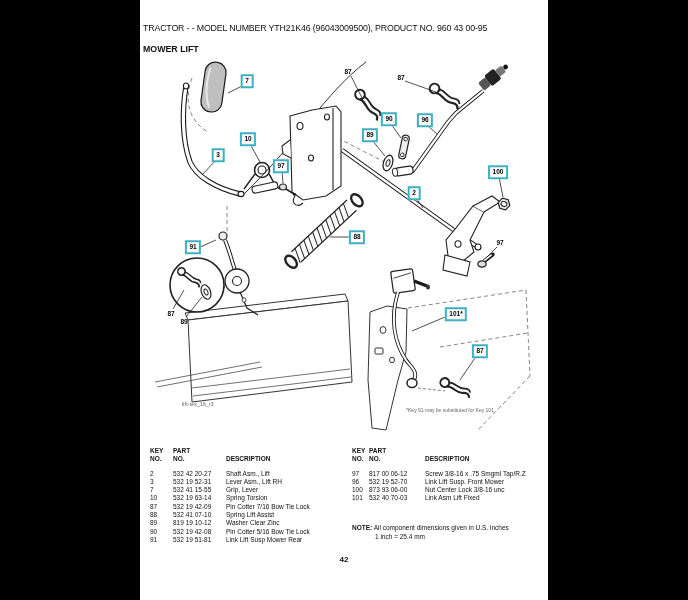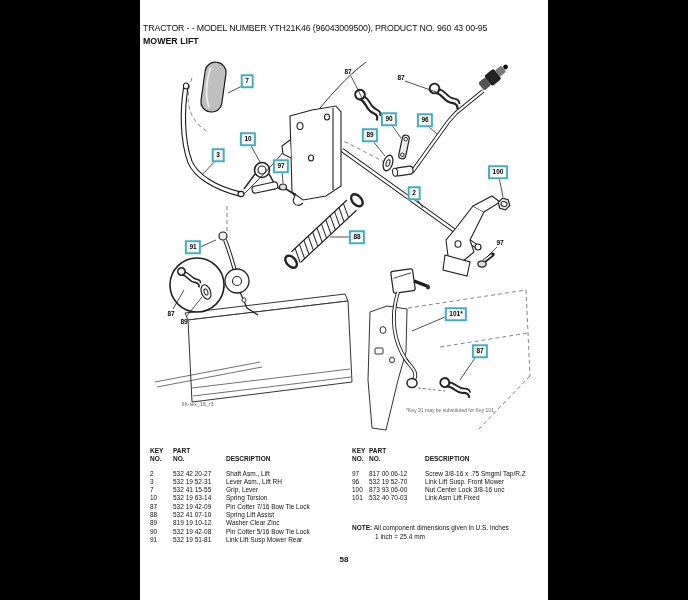--- a/index.html
+++ b/index.html
@@ -10,21 +10,21 @@
   }
   .page{
     position:relative;width:408px;height:600px;margin:0 auto;
     background:#fff;color:#111;overflow:hidden;
   }
   .title{
     position:absolute;left:3px;top:23px;width:404px;
     font-size:8.8px;font-weight:normal;letter-spacing:-0.15px;white-space:nowrap;
   }
   .section{
-    position:absolute;left:3px;top:36px;
+    position:absolute;left:3px;top:44px;
     font-size:8.8px;font-weight:bold;
   }
   .diagram{position:absolute;left:0;top:0;width:408px;height:600px;}
   .diagram svg{position:absolute;left:0;top:0;}
   .callout{
     position:absolute;transform:translate(-50%,-50%);
     font-size:6.5px;font-weight:bold;line-height:1;color:#000;z-index:3;
   }
   .callout.boxed{border:2px solid #3fb0c3;background:#fff;padding:1.5px 2.5px;}
   .drawing-id{position:absolute;left:42px;top:401px;font-size:5px;color:#555;letter-spacing:0.2px;}
@@ -395,14 +395,14 @@
   </div>
 
   <div class="note">
     <div>
       <span class="note-label">NOTE:</span>
       <span>All component dimensions given in U.S. inches</span>
     </div>
     <div class="indent">1 inch = 25.4 mm</div>
   </div>
 
-  <div class="pageno">58</div>
+  <div class="pageno">42</div>
 </div>
 
 </body></html>

